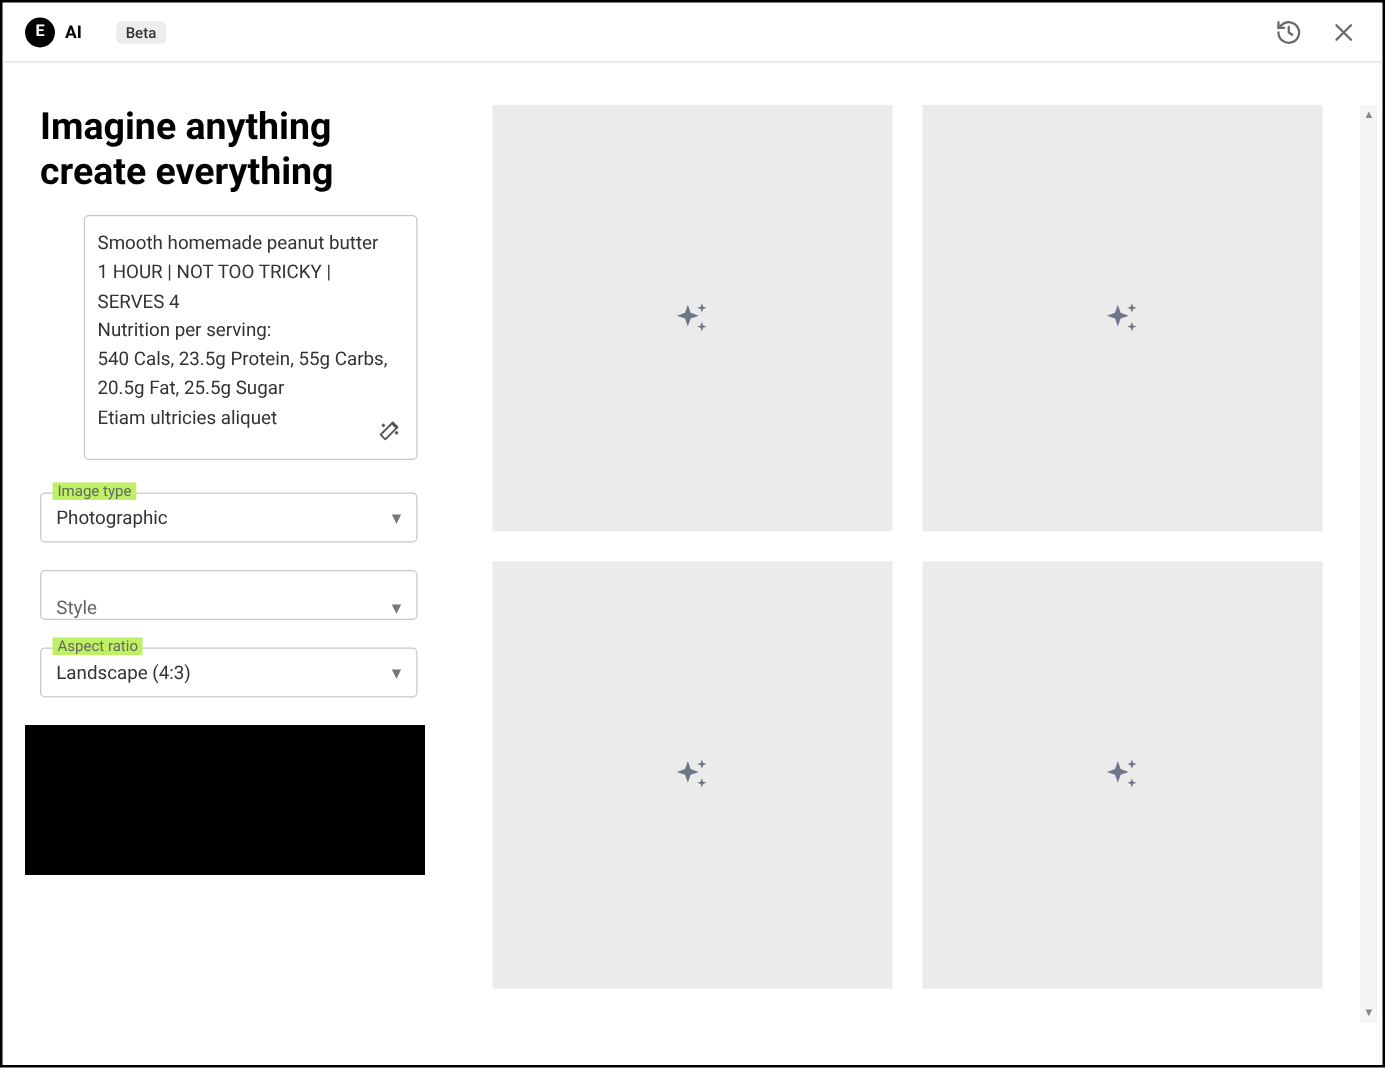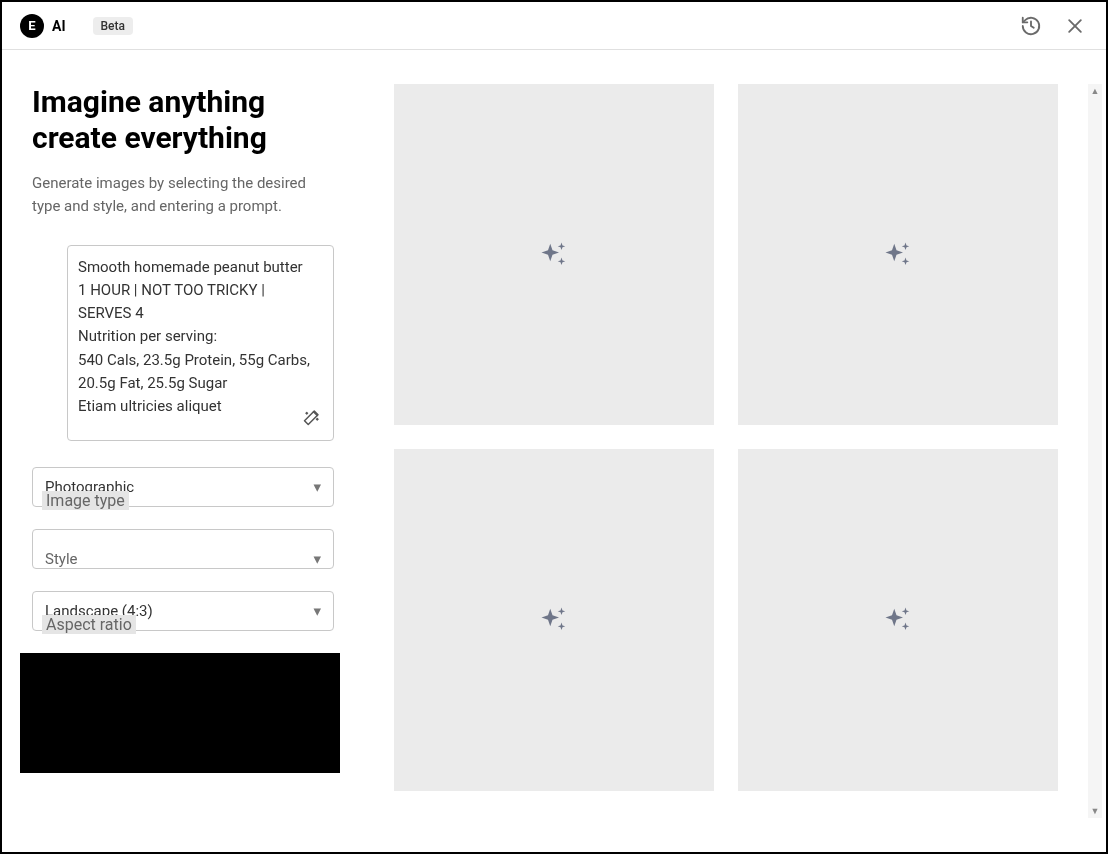--- a/index.html
+++ b/index.html
@@ -121,25 +121,24 @@
       cursor: pointer;
     }
     .field-wrap {
       position: relative;
       margin-bottom: 22px;
     }
     .field-label {
       position: absolute;
       top: -8px;
       left: 10px;
-      background: #e5e5e5;
+      background: #bef264;
       padding: 0 4px;
-      font-size: 16px;
+      font-size: 12px;
       color: #666;
-      margin-top: 32px;
     }
     .select-box {
       width: 100%;
       height: 40px;
       border: 1px solid #c8c8c8;
       border-radius: 4px;
       display: flex;
       align-items: center;
       justify-content: space-between;
       padding: 0 12px;
@@ -226,21 +225,20 @@
           <line x1="5" y1="5" x2="19" y2="19"></line>
           <line x1="19" y1="5" x2="5" y2="19"></line>
         </svg>
     </div>
   </div>
 </div>
 
 <div class="main">
   <div class="sidebar">
     <h1 class="title">Imagine anything create everything</h1>
-    <p class="subtitle">Generate images by selecting the desired type and style, and entering a prompt.</p>
 
     <div class="prompt-box">
       <textarea class="prompt-textarea" style="">Smooth homemade peanut butter
 1 HOUR | NOT TOO TRICKY | SERVES 4
 Nutrition per serving:
 540 Cals, 23.5g Protein, 55g Carbs, 20.5g Fat, 25.5g Sugar
 Etiam ultricies aliquet</textarea>
       <div class="wand-icon">
         <svg width="18" height="18" viewBox="0 0 24 24" fill="none" stroke="currentColor" stroke-width="2" stroke-linecap="round" stroke-linejoin="round">
             <path d="M15 4l5 5L7 22l-5-5L15 4z"></path>

